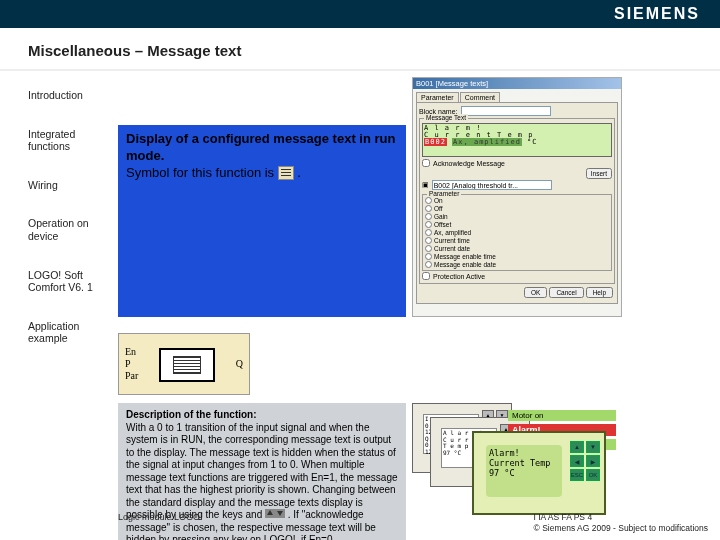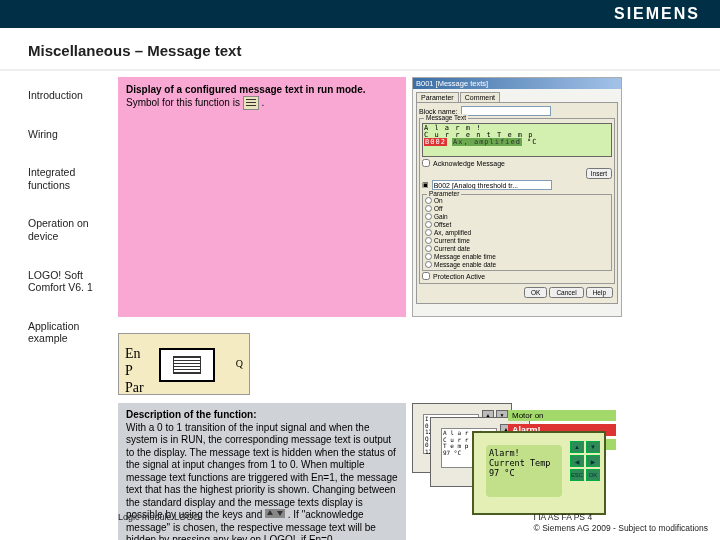--- a/index.html
+++ b/index.html
@@ -5,21 +5,21 @@
   * { box-sizing: border-box; margin: 0; padding: 0; }
   body { width: 720px; height: 540px; font-family: Arial, sans-serif; background: #fff; position: relative; }
   .topbar { height: 28px; background: #002f46; display: flex; justify-content: flex-end; align-items: center; padding-right: 20px; }
   .brand { color: #fff; font-weight: bold; font-size: 16px; letter-spacing: 2px; }
   .title { padding: 14px 28px 10px; font-size: 15px; font-weight: bold; color: #222; border-bottom: 2px solid #eee; }
   .main { display: flex; padding-top: 6px; }
   .sidebar { width: 118px; padding-left: 28px; padding-top: 6px; }
   .nav-item { font-size: 10.5px; color: #222; padding: 6px 0; margin-bottom: 14px; cursor: pointer; line-height: 1.2; }
   .content { flex: 1; padding-right: 8px; position: relative; }
   .intro-row { display: flex; gap: 6px; }
-  .intro-box { background: #f9a8d4; padding: 6px 8px; width: 288px; font-size: 10px; line-height: 1.3; }
+  .intro-box { background: #1d4ed8; padding: 6px 8px; width: 288px; font-size: 13px; line-height: 1.3; margin-top: 48px; }
   .intro-box .func-icon { display: inline-block; width: 16px; height: 14px; background: #e9e2bb; border: 1px solid #888; vertical-align: middle; position: relative; }
   .intro-box .func-icon::after { content:""; position:absolute; left:2px; top:2px; width:10px; height:8px; background: repeating-linear-gradient(180deg,#333 0 1px, transparent 1px 3px); }
   .dialog-mini { width: 210px; height: 240px; background: #f3f3f0; border: 1px solid #aaa; font-size: 7px; position: relative; }
   .dialog-mini .hdr { background: linear-gradient(90deg,#3a6ea5,#a3c2e8); color:#fff; padding:1px 3px; font-size:7.5px; }
   .dialog-mini .tabs { display:flex; gap:1px; margin:3px 3px 0; }
   .dialog-mini .tab { background:#ece9d8; border:1px solid #999; border-bottom:none; padding:1px 4px; }
   .dialog-mini .panel { border:1px solid #999; margin:0 3px 3px; background:#ece9d8; padding:2px; }
   .dialog-mini .field-row { display:flex; gap:3px; align-items:center; margin:1px 0; }
   .dialog-mini input[type=text] { font-size:7px; height:10px; border:1px solid #7f9db9; padding:0 1px; }
   .dialog-mini .msg-group { border:1px solid #999; padding:2px; margin-top:2px; position:relative; }
@@ -27,21 +27,21 @@
   .msg-grid { background:#d4f0b0; border:1px solid #666; height:34px; margin:2px 0; position:relative; font-family: monospace; font-size:7px; padding:1px; line-height:1; }
   .msg-grid .line { display:block; letter-spacing:1px; }
   .msg-grid .block-red { background:#d33; color:#fff; padding:0 1px; }
   .msg-grid .bar { background:#6aa84f; color:#333; padding:0 1px; }
   .param-list { display:flex; flex-direction:column; gap:1px; }
   .param-list label { display:flex; align-items:center; gap:2px; font-size:6.5px; }
   .param-list input[type=radio] { width:7px; height:7px; }
   .wire-box { width: 132px; height: 62px; border: 1px solid #999; background: #f4ebc2; margin-top: 16px; position: relative; }
   .wire-inner { position:absolute; left:40px; top:14px; width:56px; height:34px; border:2px solid #000; background:#fff; display:flex; align-items:center; justify-content:center; }
   .wire-inner .disp { width:28px; height:18px; border:1px solid #333; background: repeating-linear-gradient(180deg,#333 0 1px, transparent 1px 3px); }
-  .wire-labels { position:absolute; left:6px; top:12px; font-size:14px; font-family: serif; line-height:1.2; }
+  .wire-labels { position:absolute; left:6px; top:12px; font-size:10px; font-family: serif; line-height:1.2; }
   .wire-q { position:absolute; right:6px; top:24px; font-size:10px; font-family: serif; }
   .desc-row { display:flex; gap:6px; margin-top:8px; }
   .desc-box { background: #cfd2d6; padding: 6px 8px; width: 288px; font-size: 10px; line-height: 1.25; }
   .desc-box b { font-weight:bold; }
   .arrow-key { display:inline-block; width:10px; height:9px; background:#888; position:relative; }
   .arrow-key.up::after { content:""; position:absolute; left:2px; top:1px; border-left:3px solid transparent; border-right:3px solid transparent; border-bottom:5px solid #333; }
   .arrow-key.down::after { content:""; position:absolute; left:2px; top:2px; border-left:3px solid transparent; border-right:3px solid transparent; border-top:5px solid #333; }
   .right-col { width: 210px; display:flex; flex-direction:column; gap:4px; }
   .device-stack { position:relative; height:130px; }
   .small-device { position:absolute; width:100px; height:70px; border:1px solid #666; background:#eceadf; font-size:6px; }
@@ -62,22 +62,22 @@
 
 <div class="topbar">
   <span class="brand">SIEMENS</span>
 </div>
 
 <div class="title">Miscellaneous – Message text</div>
 
 <div class="main">
   <div class="sidebar">
     <div class="nav-item">Introduction</div>
+    <div class="nav-item">Integrated functions</div>
     <div class="nav-item">Wiring</div>
-    <div class="nav-item">Integrated functions</div>
     <div class="nav-item">Operation on device</div>
     <div class="nav-item">LOGO! Soft Comfort V6. 1</div>
     <div class="nav-item">Application example</div>
   </div>
 
   <div class="content">
     <div class="intro-row">
       <div class="intro-box">
         <b>Display of a configured message text in run mode.</b><br>
         <span>Symbol for this function is </span><span class="func-icon"></span><span> .</span>

